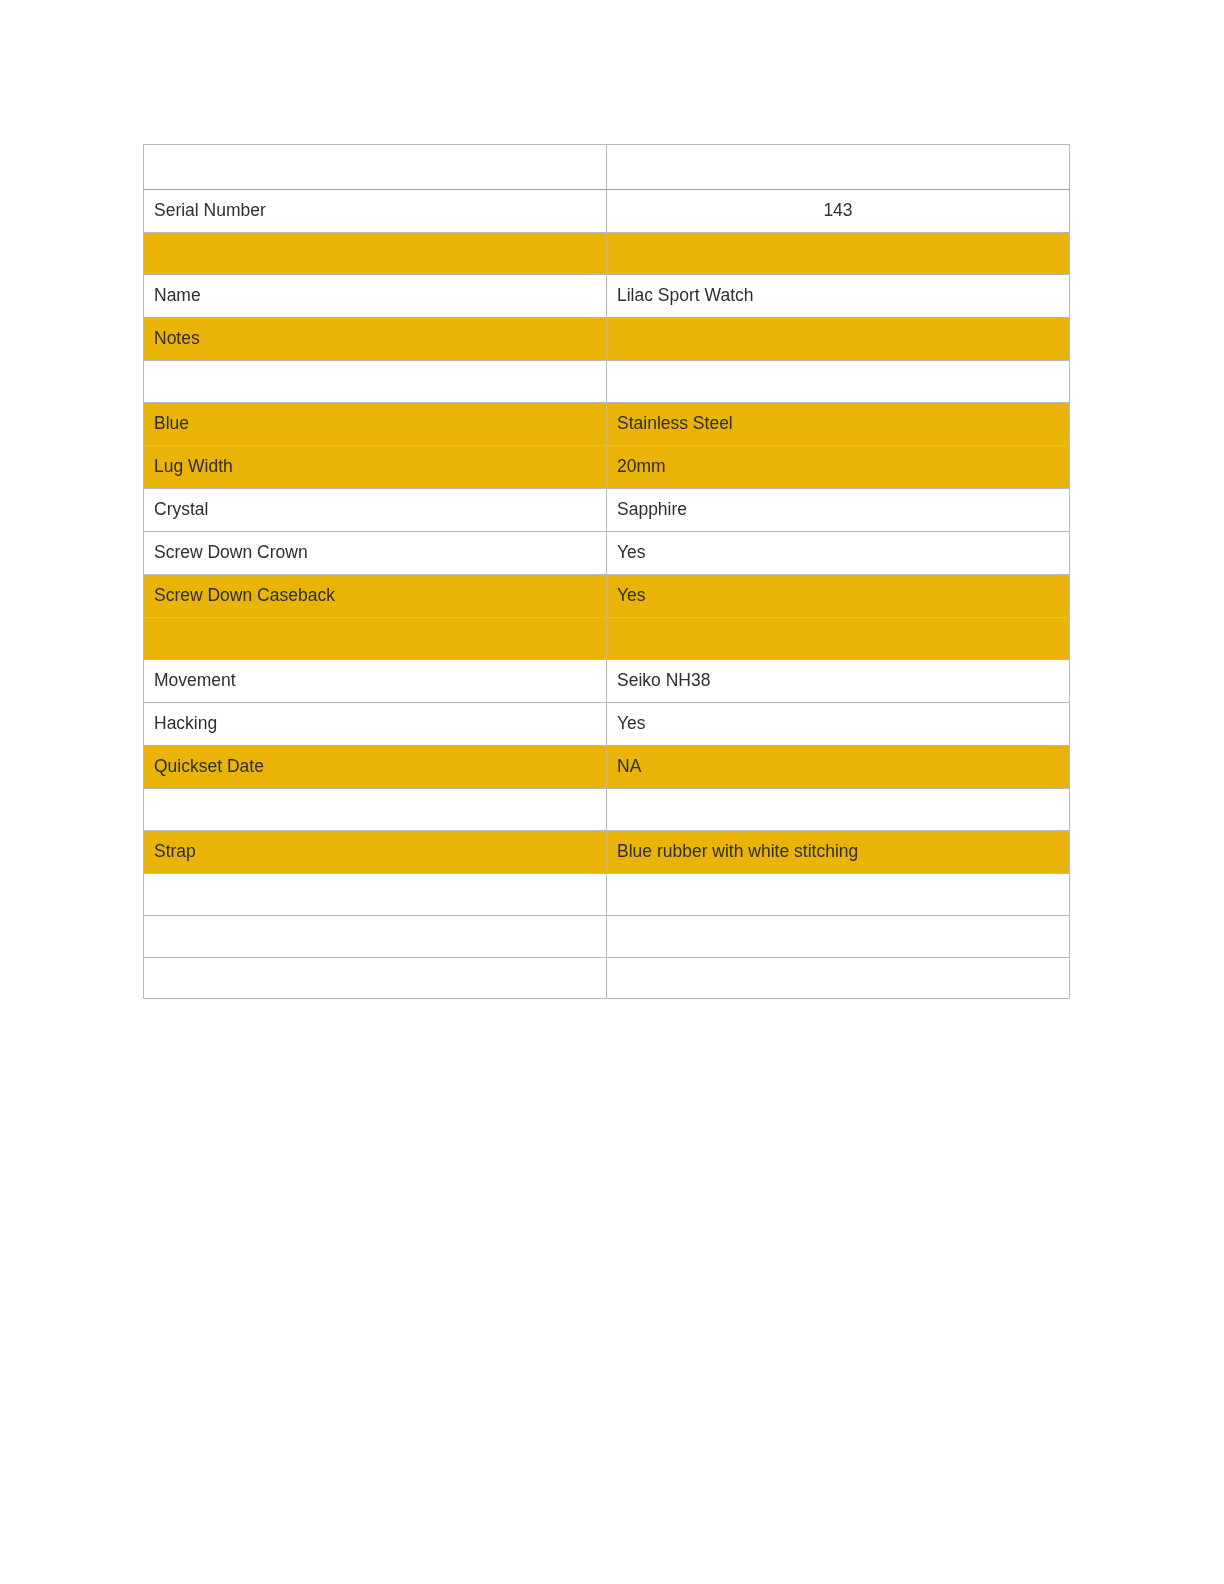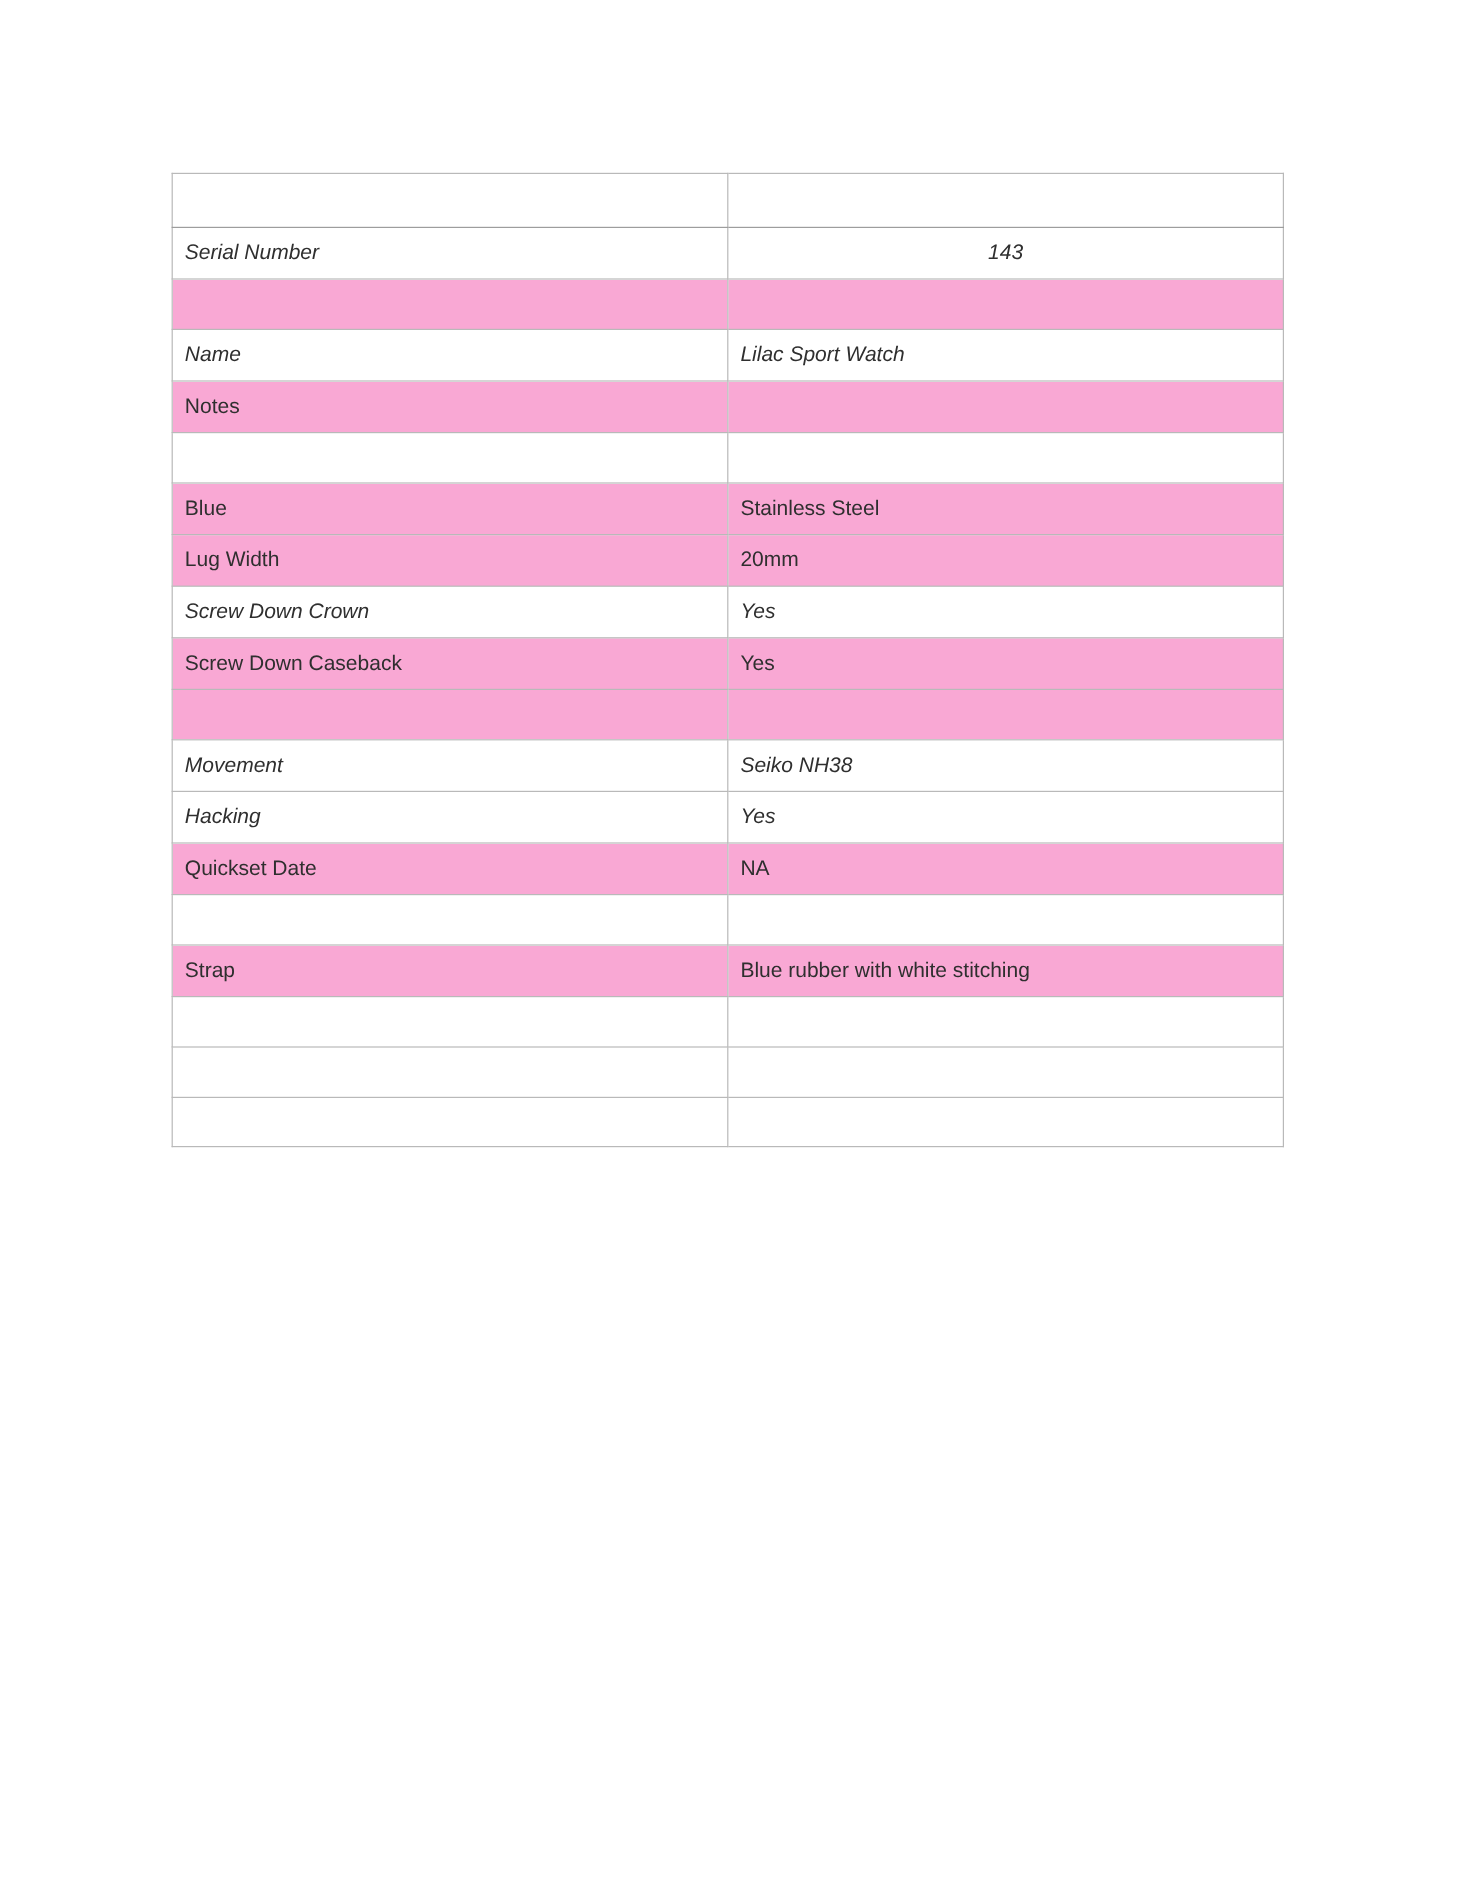--- a/index.html
+++ b/index.html
@@ -45,22 +45,22 @@
   col.value-col { width: 463px; }
 
   tr.row-normal td { height: 42px; }
   tr.row-spacer td { height: 41px; }
   tr.row-top td { height: 44px; }
   tr.row-bottom td { height: 40px; }
 
   td.label-cell { color: #3a3a3a; }
   td.value-cell { color: #2f2f2f; }
 
-  tr.shaded td { background: #f9a8d4; }
-  tr.plain td { background: #ffffff; font-style: italic; }
+  tr.shaded td { background: #eab308; }
+  tr.plain td { background: #ffffff; }
 
   
   tr.row-top td { border-bottom: 1px solid #9d9d9d; }
   tr.row-bottom td { border-top: 1px solid #9d9d9d; }
 
   td.value-right { text-align: center; }
 </style>
 </head>
 <body>
 
@@ -107,20 +107,24 @@
           <td class="label-cell">Blue</td>
           <td class="value-cell">Stainless Steel</td>
         </tr>
 
 
         <tr class="row-normal shaded">
           <td class="label-cell">Lug Width</td>
           <td class="value-cell">20mm</td>
         </tr>
 
+        <tr class="row-normal plain">
+          <td class="label-cell">Crystal</td>
+          <td class="value-cell">Sapphire</td>
+        </tr>
 
         <tr class="row-normal plain">
           <td class="label-cell">Screw Down Crown</td>
           <td class="value-cell">Yes</td>
         </tr>
 
         <tr class="row-normal shaded">
           <td class="label-cell">Screw Down Caseback</td>
           <td class="value-cell">Yes</td>
         </tr>

